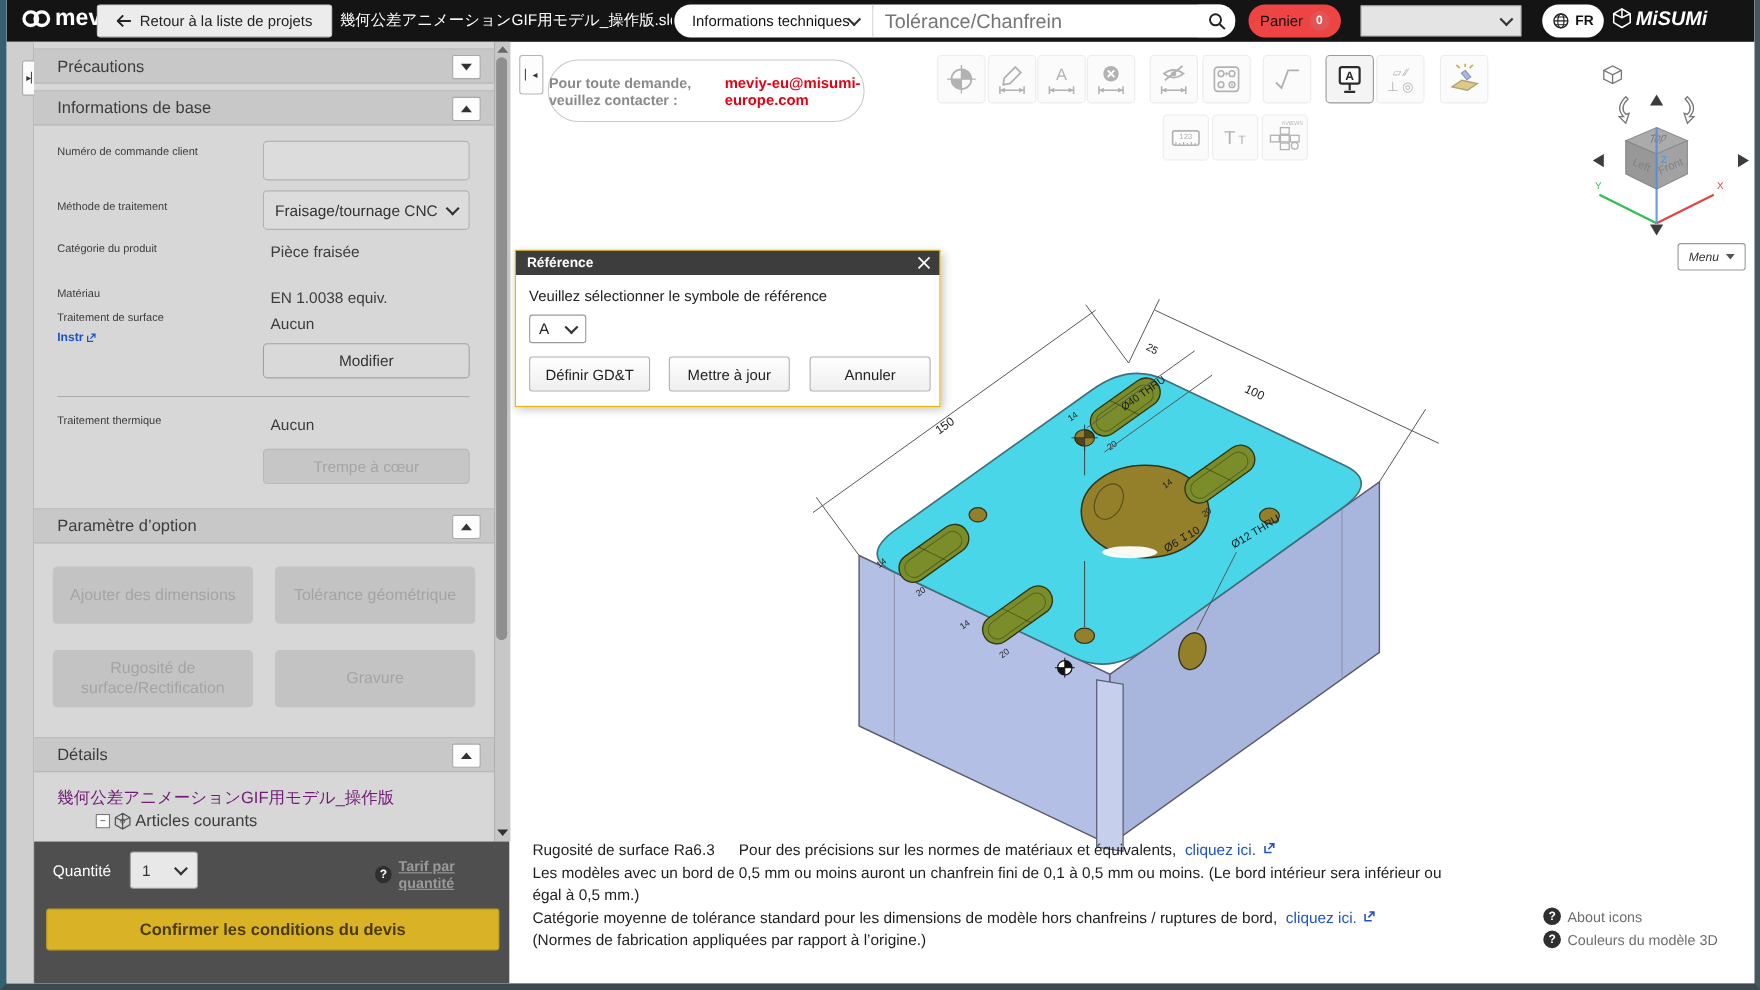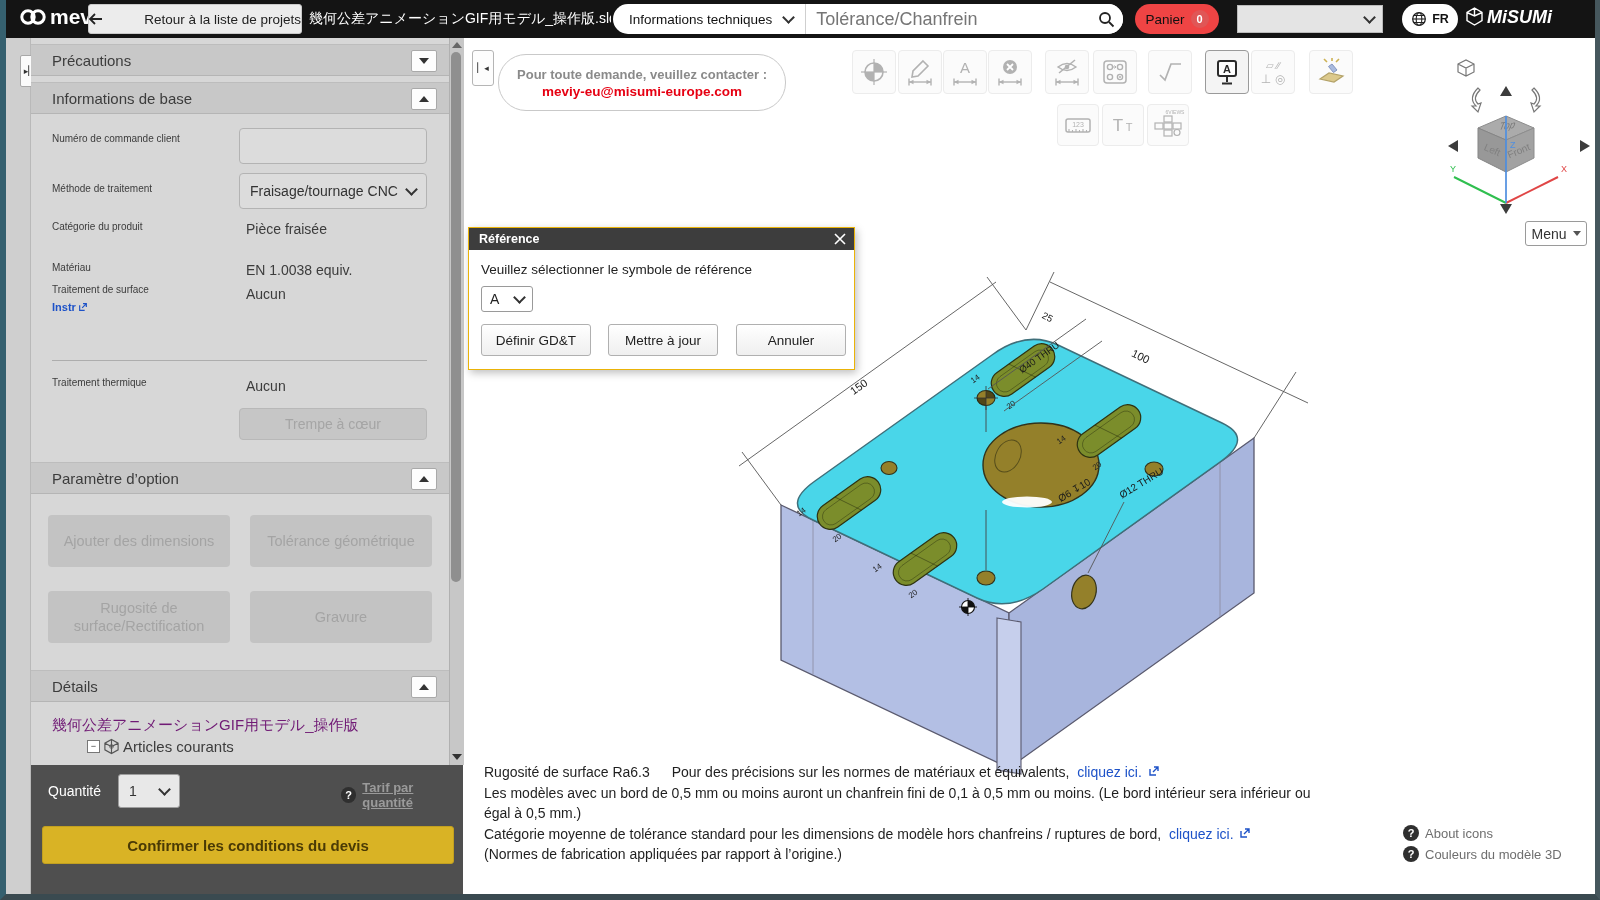--- a/index.html
+++ b/index.html
@@ -6,24 +6,24 @@
   #app{position:relative;width:1600px;height:900px;background:#fff;overflow:hidden;
        font-family:"Liberation Sans","DejaVu Sans",sans-serif;
        border-left:6px solid #35606f;border-right:5px solid #46575d;border-bottom:6px solid #3a4a50;box-sizing:border-box;}
   .abs{position:absolute;}
   
   #topbar{left:0;top:0;width:1589px;height:38px;background:#141414;}
   .tb-logo{left:12px;top:5px;color:#fff;display:flex;align-items:center;}
   .tb-logo .mark{font-weight:bold;font-size:22px;letter-spacing:-1px;margin-right:2px;}
   .tb-logo .word{font-weight:bold;font-size:21px;}
   .back-btn{left:82px;top:4px;width:214px;height:30px;background:#ececec;border:1px solid #c9c9c9;border-radius:3px;
-            display:flex;align-items:center;justify-content:space-between;font-size:13.5px;color:#222;gap:7px;cursor:pointer;box-sizing:border-box;}
+            display:flex;align-items:center;justify-content:center;font-size:13.5px;color:#222;gap:7px;cursor:pointer;box-sizing:border-box;}
   .filename{left:303px;top:10px;width:302px;height:20px;color:#fff;font-size:14px;white-space:nowrap;overflow:hidden;}
   .search-pill{left:607px;top:4px;width:510px;height:30px;background:#fff;border-radius:16px;display:flex;align-items:center;overflow:hidden;}
-  .search-cat{display:flex;align-items:center;gap:12px;padding:0 12px 0 16px;font-size:13.5px;color:#111;height:100%;border-right:1px solid #cfcfcf;cursor:pointer;}
+  .search-cat{display:flex;align-items:center;gap:0;padding:0 12px 0 16px;font-size:13.5px;color:#111;height:100%;border-right:1px solid #cfcfcf;cursor:pointer;}
   .search-input{border:0;outline:none;flex:1;font-size:18px;color:#333;padding:0 8px 0 10px;font-family:inherit;}
   .search-btn{width:34px;height:100%;display:flex;align-items:center;justify-content:center;cursor:pointer;background:#fff;border:0;}
   .cart-pill{left:1129px;top:4px;width:84px;height:30px;background:#ef4444;border-radius:15px;display:flex;align-items:center;justify-content:center;gap:6px;font-size:13.5px;color:#111;cursor:pointer;}
   .cart-badge{width:18px;height:18px;border-radius:50%;color:#fff;font-size:11px;display:flex;align-items:center;justify-content:center;font-weight:bold;}
   .tb-dropdown{left:1231px;top:5px;width:146px;height:28px;background:#e4e4e4;border:1px solid #bbb;box-sizing:border-box;display:flex;align-items:center;justify-content:flex-end;padding-right:8px;cursor:pointer;}
   .lang-pill{left:1396px;top:4px;width:56px;height:30px;background:#fff;border-radius:15px;display:flex;align-items:center;justify-content:center;gap:5px;font-size:12.5px;font-weight:bold;color:#111;cursor:pointer;}
   .brand{left:1460px;top:7px;display:flex;align-items:flex-start;gap:4px;color:#fff;font-weight:bold;font-size:18px;font-style:italic;}
   
   .chev{display:inline-block;width:7px;height:7px;border-right:2px solid #333;border-bottom:2px solid #333;transform:rotate(45deg);margin-top:-3px;}
   .tri-d{width:0;height:0;border-left:5px solid transparent;border-right:5px solid transparent;border-top:6px solid #333;}
@@ -46,38 +46,38 @@
   
   #sb-track{left:443px;top:38px;width:14px;height:727px;background:#c7c7c7;border-left:1px solid #b0b0b0;}
   #sb-thumb{left:445px;top:52px;width:10px;height:530px;background:#8f8f8f;border-radius:5px;cursor:grab;}
   
   #side-footer{left:25px;top:765px;width:432px;height:129px;background:#4f4f4f;}
   .qty-sel{position:absolute;left:87px;top:9px;width:62px;height:34px;background:#e8e8e8;border:1px solid #9d9d9d;border-radius:3px;display:flex;align-items:center;justify-content:space-between;padding:0 10px;font-size:14px;color:#333;cursor:pointer;box-sizing:border-box;}
   .qmark{display:inline-flex;width:16px;height:16px;border-radius:50%;background:#2f2f2f;color:#fff;font-size:11px;font-weight:bold;align-items:center;justify-content:center;}
   .confirm-btn{position:absolute;left:11px;top:61px;width:410px;height:36px;border:1px solid #c2a020;border-radius:3px;font-size:15px;font-weight:bold;color:#4a3a05;display:flex;align-items:center;justify-content:center;cursor:pointer;}
   
   .collapse-main{left:466px;top:50px;width:20px;height:34px;background:#fdfdfd;border:1px solid #b5b5b5;border-radius:3px;display:flex;align-items:center;justify-content:center;font-size:9px;color:#333;cursor:pointer;}
-  .contact{left:492px;top:54px;width:286px;height:55px;border:1px solid #c9c9c9;border-radius:28px;display:flex;flex-direction:column;align-items:center;justify-content:center;gap:2px;}
+  .contact{left:492px;top:54px;width:286px;height:55px;border:1px solid #c9c9c9;border-radius:28px;display:flex;flex-direction:row;align-items:center;justify-content:center;gap:2px;}
   .contact .l1{font-size:13px;font-weight:bold;color:#8a8a8a;}
   .contact .l2{font-size:13.5px;font-weight:bold;}
   .icon-btn{position:absolute;width:44px;height:44px;background:#fbfbfb;border:1px solid #ececec;border-radius:4px;display:flex;align-items:center;justify-content:center;cursor:pointer;box-sizing:border-box;}
   .icon-btn.sm{width:42px;height:42px;}
   .icon-btn.active{background:#f4f4f4;border:1px solid #9a9a9a;}
   
   #dialog{left:462px;top:227px;width:385px;height:141px;background:#fff;border:1px solid #eab308;box-shadow:2px 3px 8px rgba(0,0,0,.25);z-index:40;}
   #dialog .hd{height:22px;background:#3d3d3d;color:#fff;display:flex;align-items:center;justify-content:space-between;padding:0 8px 0 10px;}
   #dialog .hd .t{font-size:12.5px;font-weight:bold;}
   #dialog .prompt{margin:12px 0 0 12px;font-size:13.5px;color:#222;}
   .dlg-sel{position:absolute;left:12px;top:58px;width:52px;height:26px;border:1px solid #9a9a9a;border-radius:3px;display:flex;align-items:center;justify-content:space-between;padding:0 8px;font-size:14px;color:#222;cursor:pointer;box-sizing:border-box;}
   .dlg-btn{position:absolute;top:96px;width:110px;height:32px;background:linear-gradient(#ffffff,#efefef);border:1px solid #b0b0b0;border-radius:3px;font-size:13.5px;color:#222;display:flex;align-items:center;justify-content:center;cursor:pointer;box-sizing:border-box;}
   
   #notes{left:478px;top:762px;width:830px;font-size:14px;color:#1f1f1f;line-height:20.5px;}
   #notes .note-link{color:#1d52c8;text-decoration:none;cursor:pointer;}
   .help-row{position:absolute;display:flex;align-items:center;gap:6px;font-size:13px;color:#6e6e6e;cursor:pointer;}
-  .menu-btn{left:1519px;top:221px;width:60px;height:23px;background:#fff;border:1px solid #9a9a9a;border-radius:3px;display:flex;align-items:center;justify-content:center;gap:6px;font-size:14px;color:#333;cursor:pointer;}
+  .menu-btn{left:1519px;top:221px;width:60px;height:23px;background:#fff;border:1px solid #9a9a9a;border-radius:3px;display:flex;align-items:center;justify-content:center;gap:6px;font-size:11px;color:#333;cursor:pointer;font-style:italic;}
   svg text{font-family:"Liberation Sans","DejaVu Sans",sans-serif;}
 </style>
 </head>
 <body>
 
 <div id="app">
 
   <div id="topbar" class="abs">
     <div class="abs tb-logo">
       <svg class="mark" width="30" height="22" viewBox="0 0 30 22">
@@ -166,20 +166,21 @@
     <div class="val" style="left:215px;top:224px;">EN 1.0038 equiv.</div>
 
     <div class="lbl" style="left:21px;top:246px;">Traitement de surface</div>
     <div class="val" style="left:215px;top:248px;">Aucun</div>
     <div class="abs" style="left:21px;top:263px;font-size:11px;display:flex;align-items:center;gap:2px;">
       <span class="link-blue">Instr</span>
       <svg width="10" height="10" viewBox="0 0 12 12">
           <path d="M2 4 V10 H8 M6 2 H10 V6 M5 7 L10 2" fill="none" stroke="#1d52c8" stroke-width="1.4"></path>
         </svg>
     </div>
+    <div class="btn-gray" style="top:274px;">Modifier</div>
 
     <div class="abs" style="left:21px;top:322px;width:375px;border-top:1px solid #adadad;"></div>
 
     <div class="lbl" style="left:21px;top:339px;">Traitement thermique</div>
     <div class="val" style="left:215px;top:340px;">Aucun</div>
     <div class="btn-gray btn-disabled" style="top:370px;">Trempe à cœur</div>
 
     <div class="sec-head" style="top:424px;">
       <span class="t">Paramètre d’option</span>
       <span class="coll-btn">

